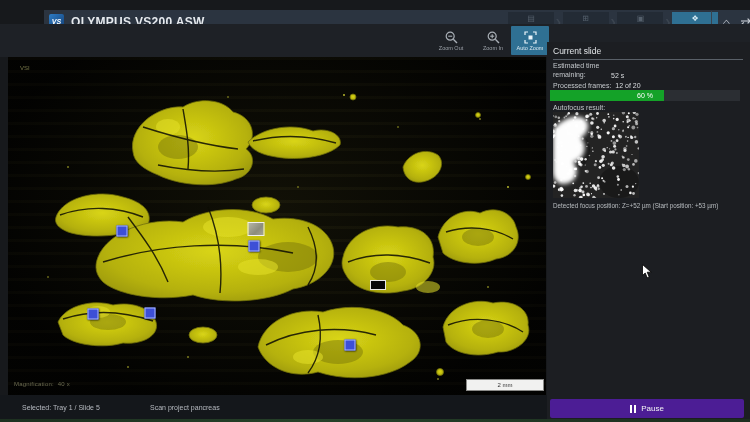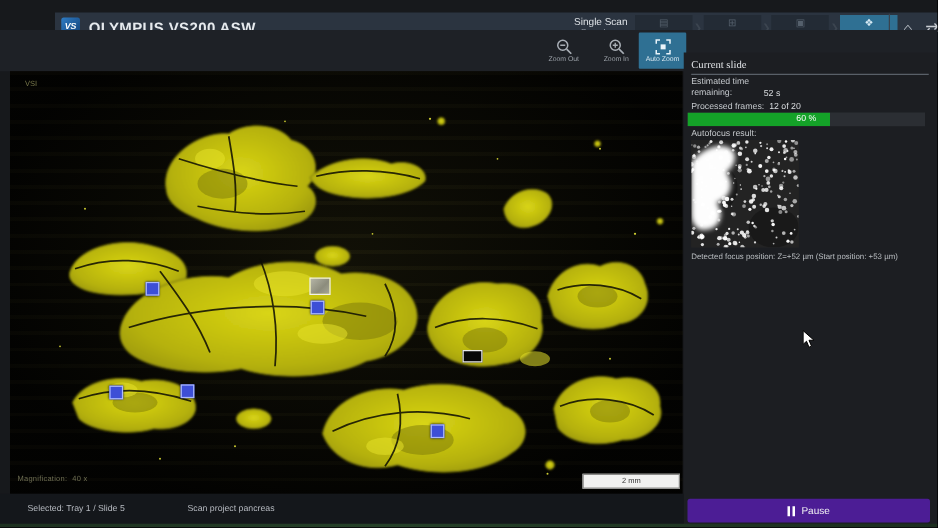--- a/index.html
+++ b/index.html
@@ -50,21 +50,21 @@
              border:1px solid #8a8a88; display:flex; align-items:center; justify-content:center;
              font-size:6px; color:#333;}
   .marker{ position:absolute; transform:translate(-50%,-50%);}
   .marker.blue{ width:11px; height:11px; background:#3d4fd6; border:1.5px solid #aab8ff; box-shadow:0 0 2px #000;}
   .marker.camera{ width:17px; height:14px; border:1.5px solid #f0f0ee;
                   background:linear-gradient(135deg,#b5b5a6,#8c8c7c 60%,#a5a595);}
   .marker.black{ width:16px; height:10px; background:#070707; border:1.5px solid #e9e9e9;}
   
   .panel{ position:absolute; left:547px; top:42px; width:203px; height:380px; background:#1c1e22;}
   .p-title{ position:absolute; left:6px; top:4px; width:190px; font-size:8.5px; color:#e2e5e8;
-            padding-bottom:3px; border-bottom:1px solid #596068;font-family:Liberation Serif, serif;}
+            padding-bottom:3px; border-bottom:1px solid #596068;}
   .time-row{ position:absolute; left:6px; top:20px; width:190px; display:flex; align-items:flex-end;}
   .time-label{ width:56px; font-size:7px; line-height:8.5px; color:#c3c7cb;}
   .time-value{ font-size:7px; color:#dadde0; margin-left:2px;}
   .frames-row{ position:absolute; left:6px; top:40px; font-size:7px; color:#c3c7cb;}
   .frames-row b{ font-weight:normal; color:#dadde0; margin-left:4px;}
   .progress{ position:absolute; left:3px; top:48px; width:190px; height:11px; background:#2b2e33; overflow:hidden;}
   .progress .fill{ height:100%; background:#14a228;}
   .progress .ptext{ position:absolute; inset:0; display:flex; align-items:center; justify-content:center;
                     font-size:7px; color:#fff;}
   .af-label{ position:absolute; left:6px; top:62px; font-size:7px; color:#c3c7cb;}
@@ -84,24 +84,20 @@
                  background:linear-gradient(90deg,#1d3020,#254028 40%,#1c2e1f);}
 </style>
 </head>
 <body>
 
 <div class="app">
 
   <div class="titlebar">
     <div class="logo">VS</div>
     <div class="title">OLYMPUS VS200 ASW</div>
-    <div class="mode">
-      <div class="l1">Single Scan</div>
-      <div class="l2">Scan Image</div>
-    </div>
     <div class="steps">
       <div class="step">
         <span class="s-icon">▤</span>
         <span class="s-label">Scan Project</span>
       </div>
       <span class="chev">❯</span>
       <div class="step">
         <span class="s-icon">⊞</span>
         <span class="s-label">Overview</span>
       </div>

